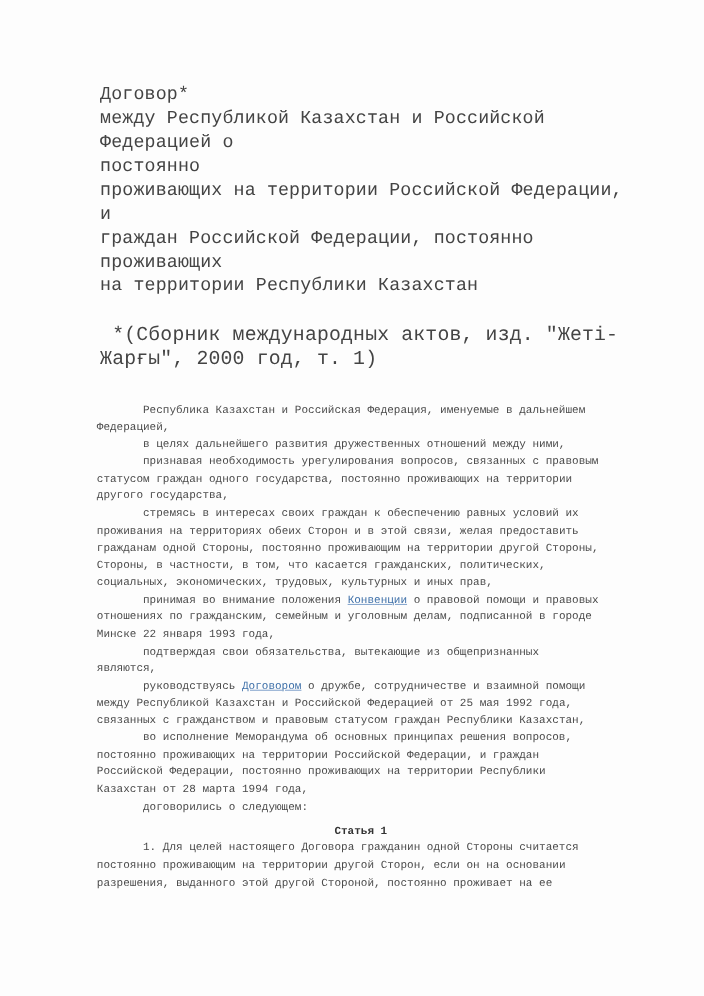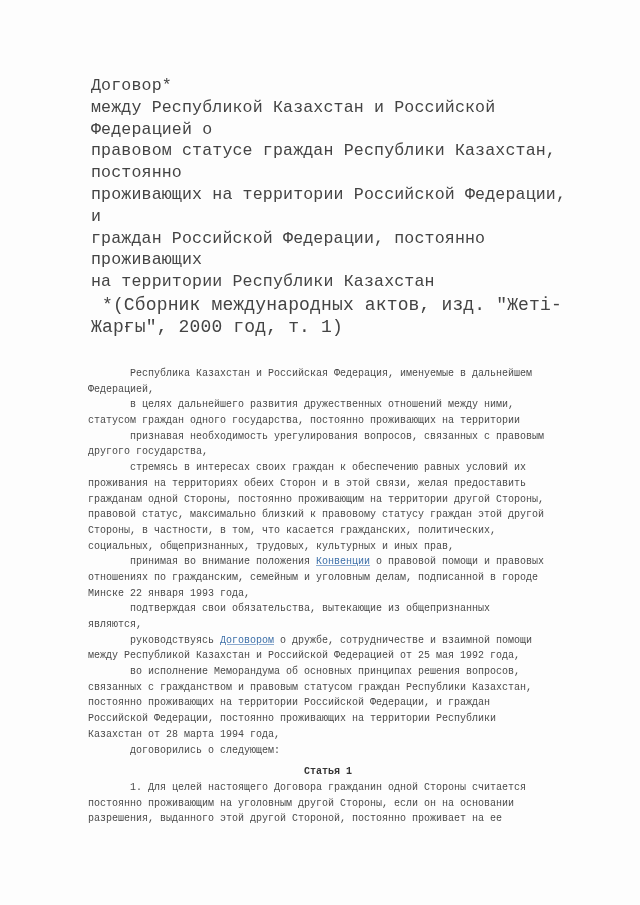--- a/index.html
+++ b/index.html
@@ -83,69 +83,67 @@
   </style>
 </head>
 <body>
 
 <div class="page">
 
   <div class="title-block">
     <span class="title-line">Договор*</span>
     <span class="title-line">между Республикой Казахстан и Российской</span>
     <span class="title-line">Федерацией о</span>
-    <span class="title-line">правовом статусе граждан Республики Казахстан,</span>
     <span class="title-line">постоянно</span>
     <span class="title-line">проживающих на территории Российской Федерации,</span>
     <span class="title-line">и</span>
     <span class="title-line">граждан Российской Федерации, постоянно</span>
     <span class="title-line">проживающих</span>
     <span class="title-line">на территории Республики Казахстан</span>
   </div>
 
   <div class="source-note">
     <span> *(Сборник международных актов, изд. "Жеті-</span>
     <span>Жарғы", 2000 год, т. 1)</span>
   </div>
 
   <div class="body-text">
 
     <span class="line indent">Республика Казахстан и Российская Федерация, именуемые в дальнейшем</span>
     <span class="line">Федерацией,</span>
 
     <span class="line indent">в целях дальнейшего развития дружественных отношений между ними,</span>
 
+    <span class="line indent">признавая необходимость урегулирования вопросов, связанных с правовым</span>
     <span class="line">статусом граждан одного государства, постоянно проживающих на территории</span>
-    <span class="line indent">признавая необходимость урегулирования вопросов, связанных с правовым</span>
     <span class="line">другого государства,</span>
 
     <span class="line indent">стремясь в интересах своих граждан к обеспечению равных условий их</span>
     <span class="line">проживания на территориях обеих Сторон и в этой связи, желая предоставить</span>
     <span class="line">гражданам одной Стороны, постоянно проживающим на территории другой Стороны,</span>
-    <span class="line">правовой статус, максимально близкий к правовому статусу граждан этой другой</span>
     <span class="line">Стороны, в частности, в том, что касается гражданских, политических,</span>
-    <span class="line">социальных, общепризнанных, трудовых, культурных и иных прав,</span>
+    <span class="line">социальных, экономических, трудовых, культурных и иных прав,</span>
 
     <span class="line indent"><span>принимая во внимание положения </span><a class="link">Конвенции</a><span> о правовой помощи и правовых</span></span>
     <span class="line">отношениях по гражданским, семейным и уголовным делам, подписанной в городе</span>
     <span class="line">Минске 22 января 1993 года,</span>
 
     <span class="line indent">подтверждая свои обязательства, вытекающие из общепризнанных</span>
     <span class="line">являются,</span>
 
     <span class="line indent"><span>руководствуясь </span><a class="link">Договором</a><span> о дружбе, сотрудничестве и взаимной помощи</span></span>
     <span class="line">между Республикой Казахстан и Российской Федерацией от 25 мая 1992 года,</span>
 
+    <span class="line">связанных с гражданством и правовым статусом граждан Республики Казахстан,</span>
     <span class="line indent">во исполнение Меморандума об основных принципах решения вопросов,</span>
-    <span class="line">связанных с гражданством и правовым статусом граждан Республики Казахстан,</span>
     <span class="line">постоянно проживающих на территории Российской Федерации, и граждан</span>
     <span class="line">Российской Федерации, постоянно проживающих на территории Республики</span>
     <span class="line">Казахстан от 28 марта 1994 года,</span>
 
     <span class="line indent">договорились о следующем:</span>
 
     <span class="article-heading">Статья 1</span>
     <span class="line indent">1. Для целей настоящего Договора гражданин одной Стороны считается</span>
-    <span class="line">постоянно проживающим на уголовным другой Стороны, если он на основании</span>
+    <span class="line">постоянно проживающим на территории другой Сторон, если он на основании</span>
     <span class="line">разрешения, выданного этой другой Стороной, постоянно проживает на ее</span>
   </div>
 
 </div>
 
 </body></html>

